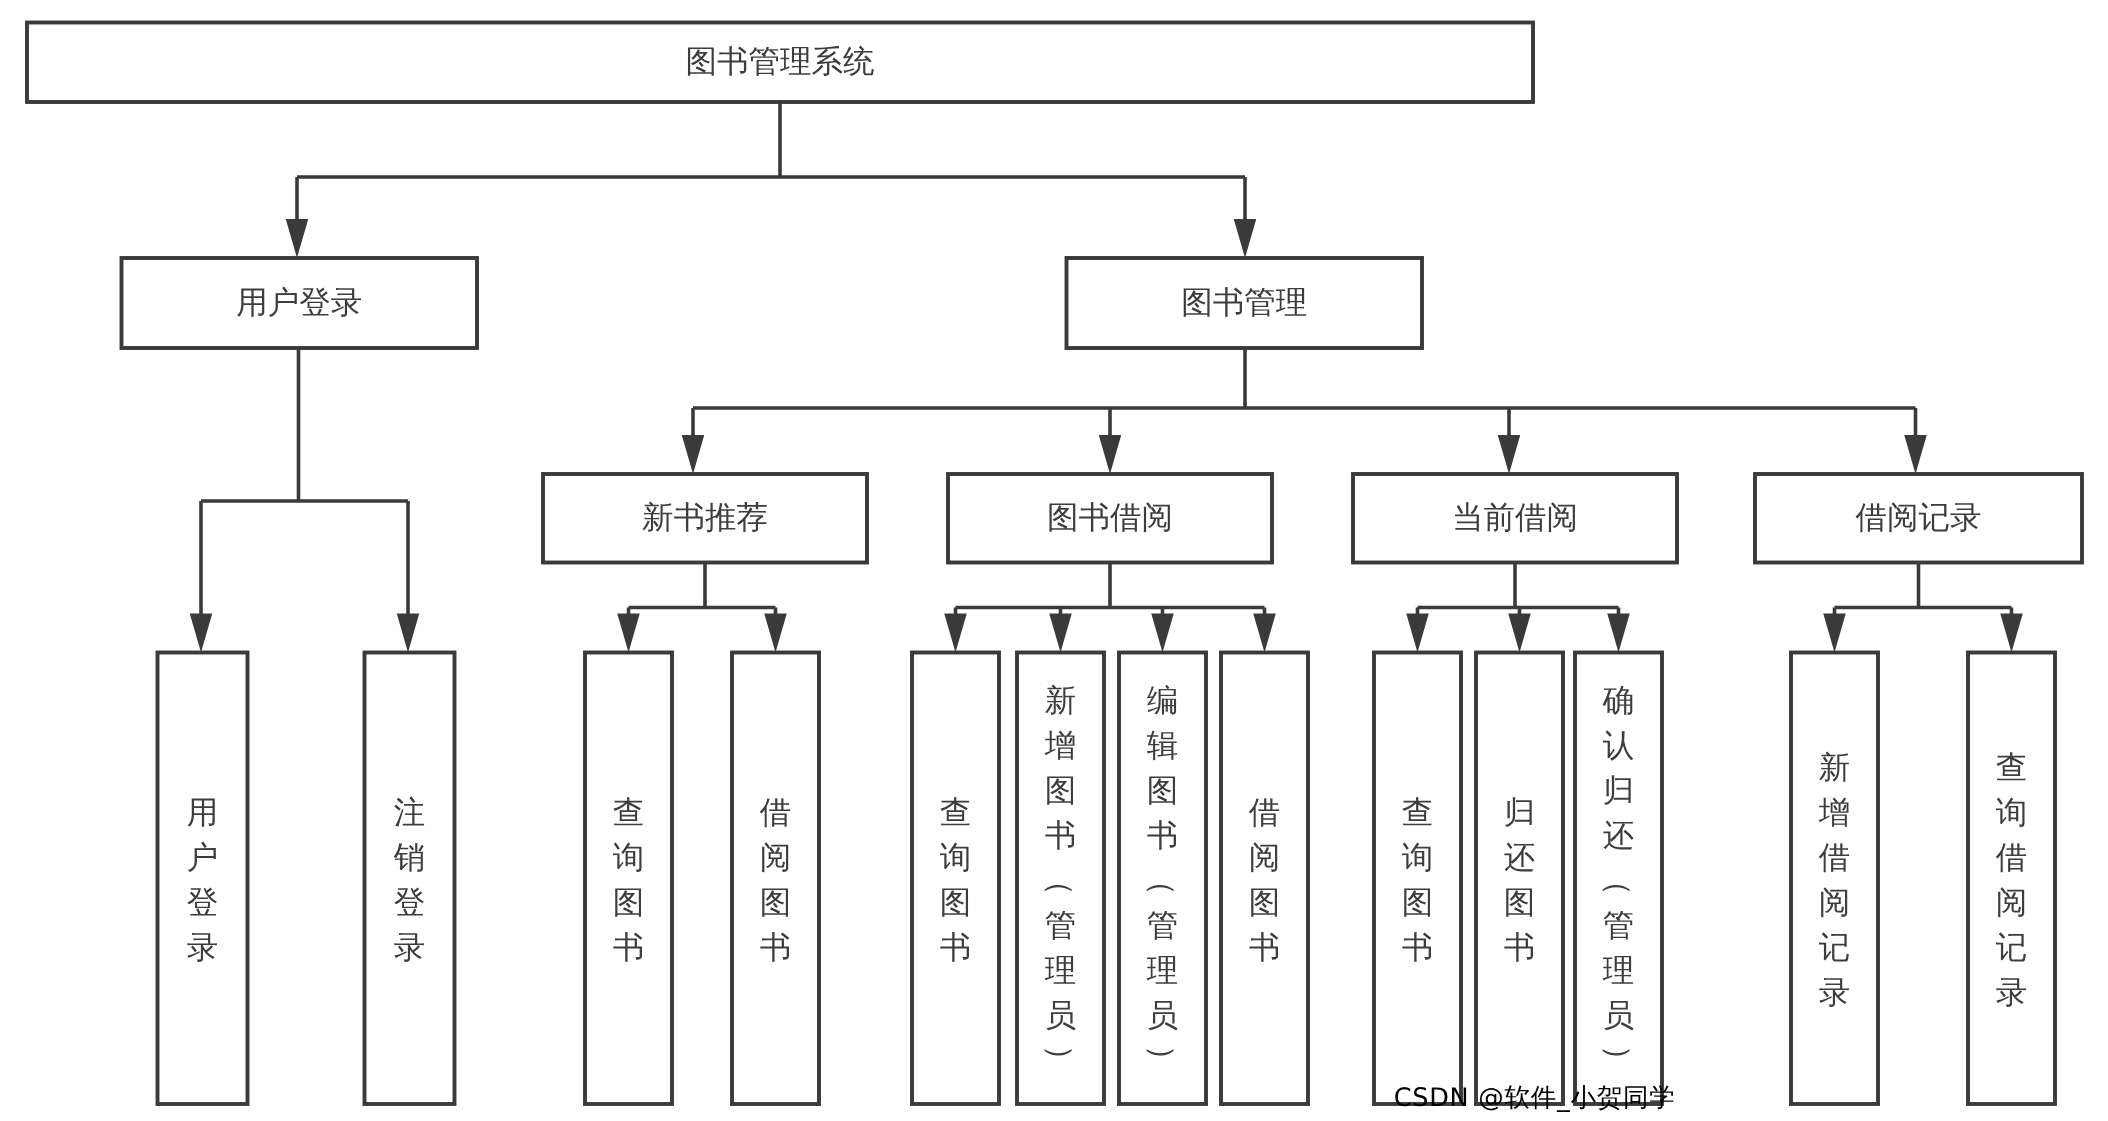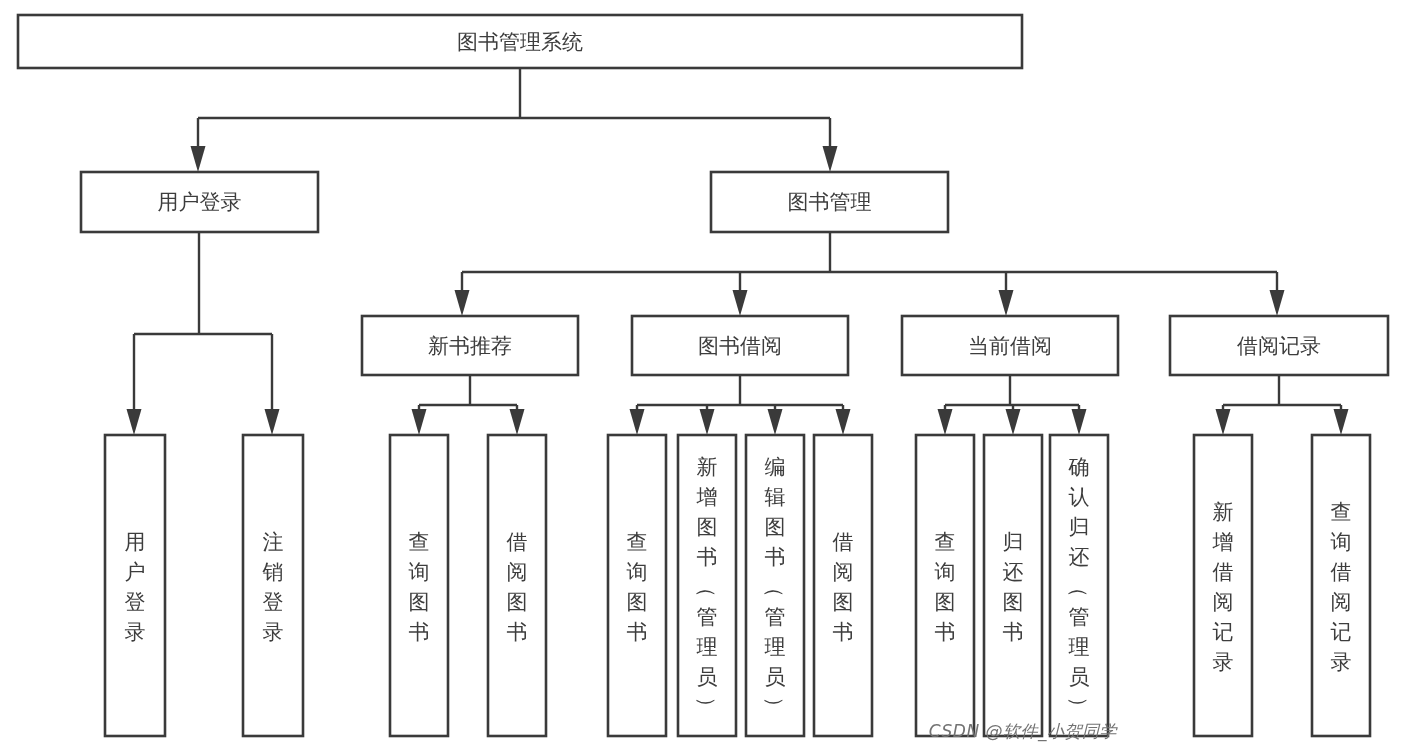--- a/index.html
+++ b/index.html
@@ -53,25 +53,24 @@
   .arrowhead {
     fill: #3a3a3a;
     stroke: none;
   }
   .watermark {
     position: absolute;
     right: 8px;
     bottom: 4px;
     font-family: "DejaVu Sans", "Liberation Sans", sans-serif;
     font-size: 17px;
-    color: #737373;
+    color: #000000;
     letter-spacing: 0.5px;
     white-space: nowrap;
     pointer-events: none;
-    font-style: italic;
   }
 </style>
 </head>
 <body>
 
 <div id="diagram-root">
 
   <svg class="flow" viewBox="0 0 1405 747" xmlns="http://www.w3.org/2000/svg">
     <g id="connector-layer">
         <line x1="520" y1="68" x2="520" y2="118" class="conn"></line>

